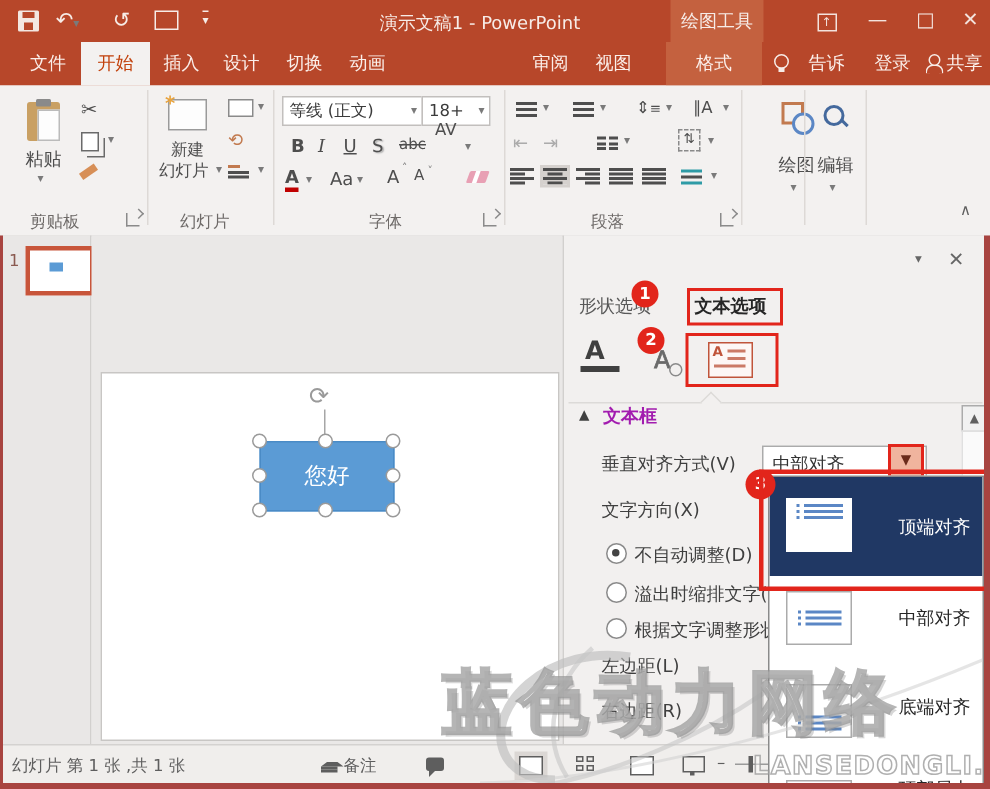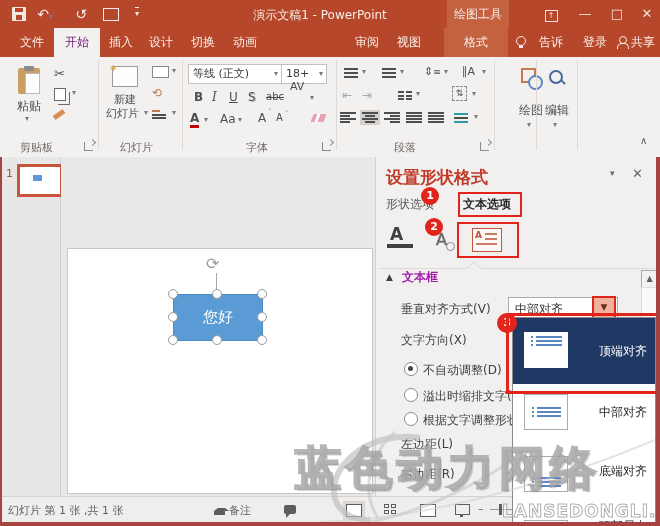--- a/index.html
+++ b/index.html
@@ -15,21 +15,21 @@
   .floppy{position:absolute;left:12px;top:7px;width:14px;height:14px;background:#F3E7E1;border-radius:1px;}
   .floppy i{position:absolute;background:#B7472A;display:block;}
   .f-top{top:1px;left:3px;right:3px;height:4px;}
   .f-bot{bottom:1px;left:4px;right:4px;height:5px;}
   .chip{position:absolute;left:447px;top:0;width:62px;height:28px;background:#C4613F;color:#F7ECE7;font-size:12px;text-align:center;line-height:28px;}
   .winbtn{position:absolute;top:0;width:26px;height:28px;color:#F3E3DD;font-size:13px;text-align:center;line-height:28px;}
 
   
   .tabrow{position:absolute;left:0;top:28px;width:660px;height:29px;background:#B7472A;}
   .tab{position:absolute;top:0;height:29px;line-height:29px;color:#FBEFEA;font-size:12px;text-align:center;}
-  .tab.sel{background:#F3F1F0;color:#701a75;}
+  .tab.sel{background:#F3F1F0;color:#c2410c;}
   .ctxbg{position:absolute;left:444px;top:0;width:64px;height:29px;background:#C4613F;}
   .bulb{position:absolute;width:8px;height:8px;border:1px solid #F7ECE7;border-radius:50%;}
   .bulb:after{content:"";position:absolute;left:2px;top:8px;width:4px;height:3px;background:#F7ECE7;}
   .person{position:absolute;width:10px;height:12px;}
   .person:before{content:"";position:absolute;left:2px;top:0;width:6px;height:6px;border:1px solid #F7ECE7;border-radius:50%;}
   .person:after{content:"";position:absolute;left:0;top:7px;width:10px;height:5px;border:1px solid #F7ECE7;border-bottom:none;border-radius:5px 5px 0 0;}
 
   
   .ribbon{position:absolute;left:0;top:57px;width:660px;height:100px;background:#F3F1F0;border-bottom:1px solid #D8D4D2;}
   .gsep{position:absolute;top:3px;width:1px;height:90px;background:#DDD9D6;}
@@ -346,21 +346,20 @@
       <span class="handle" style="left:189px;top:40px;"></span>
       <span class="handle" style="left:100px;top:63px;"></span>
       <span class="handle" style="left:189px;top:63px;"></span>
       <span class="handle" style="left:100px;top:86px;"></span>
       <span class="handle" style="left:144px;top:86px;"></span>
       <span class="handle" style="left:189px;top:86px;"></span>
     </div>
   </div>
 
   <div class="pane">
-    <div class="pane-title">设置形状格式</div>
     <span class="pane-x" style="left:234px;top:11px;font-size:9px;">▾</span>
     <span class="pane-x" style="left:256px;top:9px;">✕</span>
     <span class="ptab" style="left:10px;top:39px;color:#595959;">形状选项</span>
     <span class="ptab" style="left:87px;top:39px;color:#262626;font-weight:600;">文本选项</span>
     <span class="icon-a" style="left:14px;top:67px;">A<u></u></span>
     <span class="icon-fx" style="left:60px;top:73px;">A</span>
     <span class="icon-tb" style="left:96px;top:71px;">
       <b>A</b>
       <i style="top:4px;width:12px;"></i>
         <i style="top:9px;width:12px;"></i>

